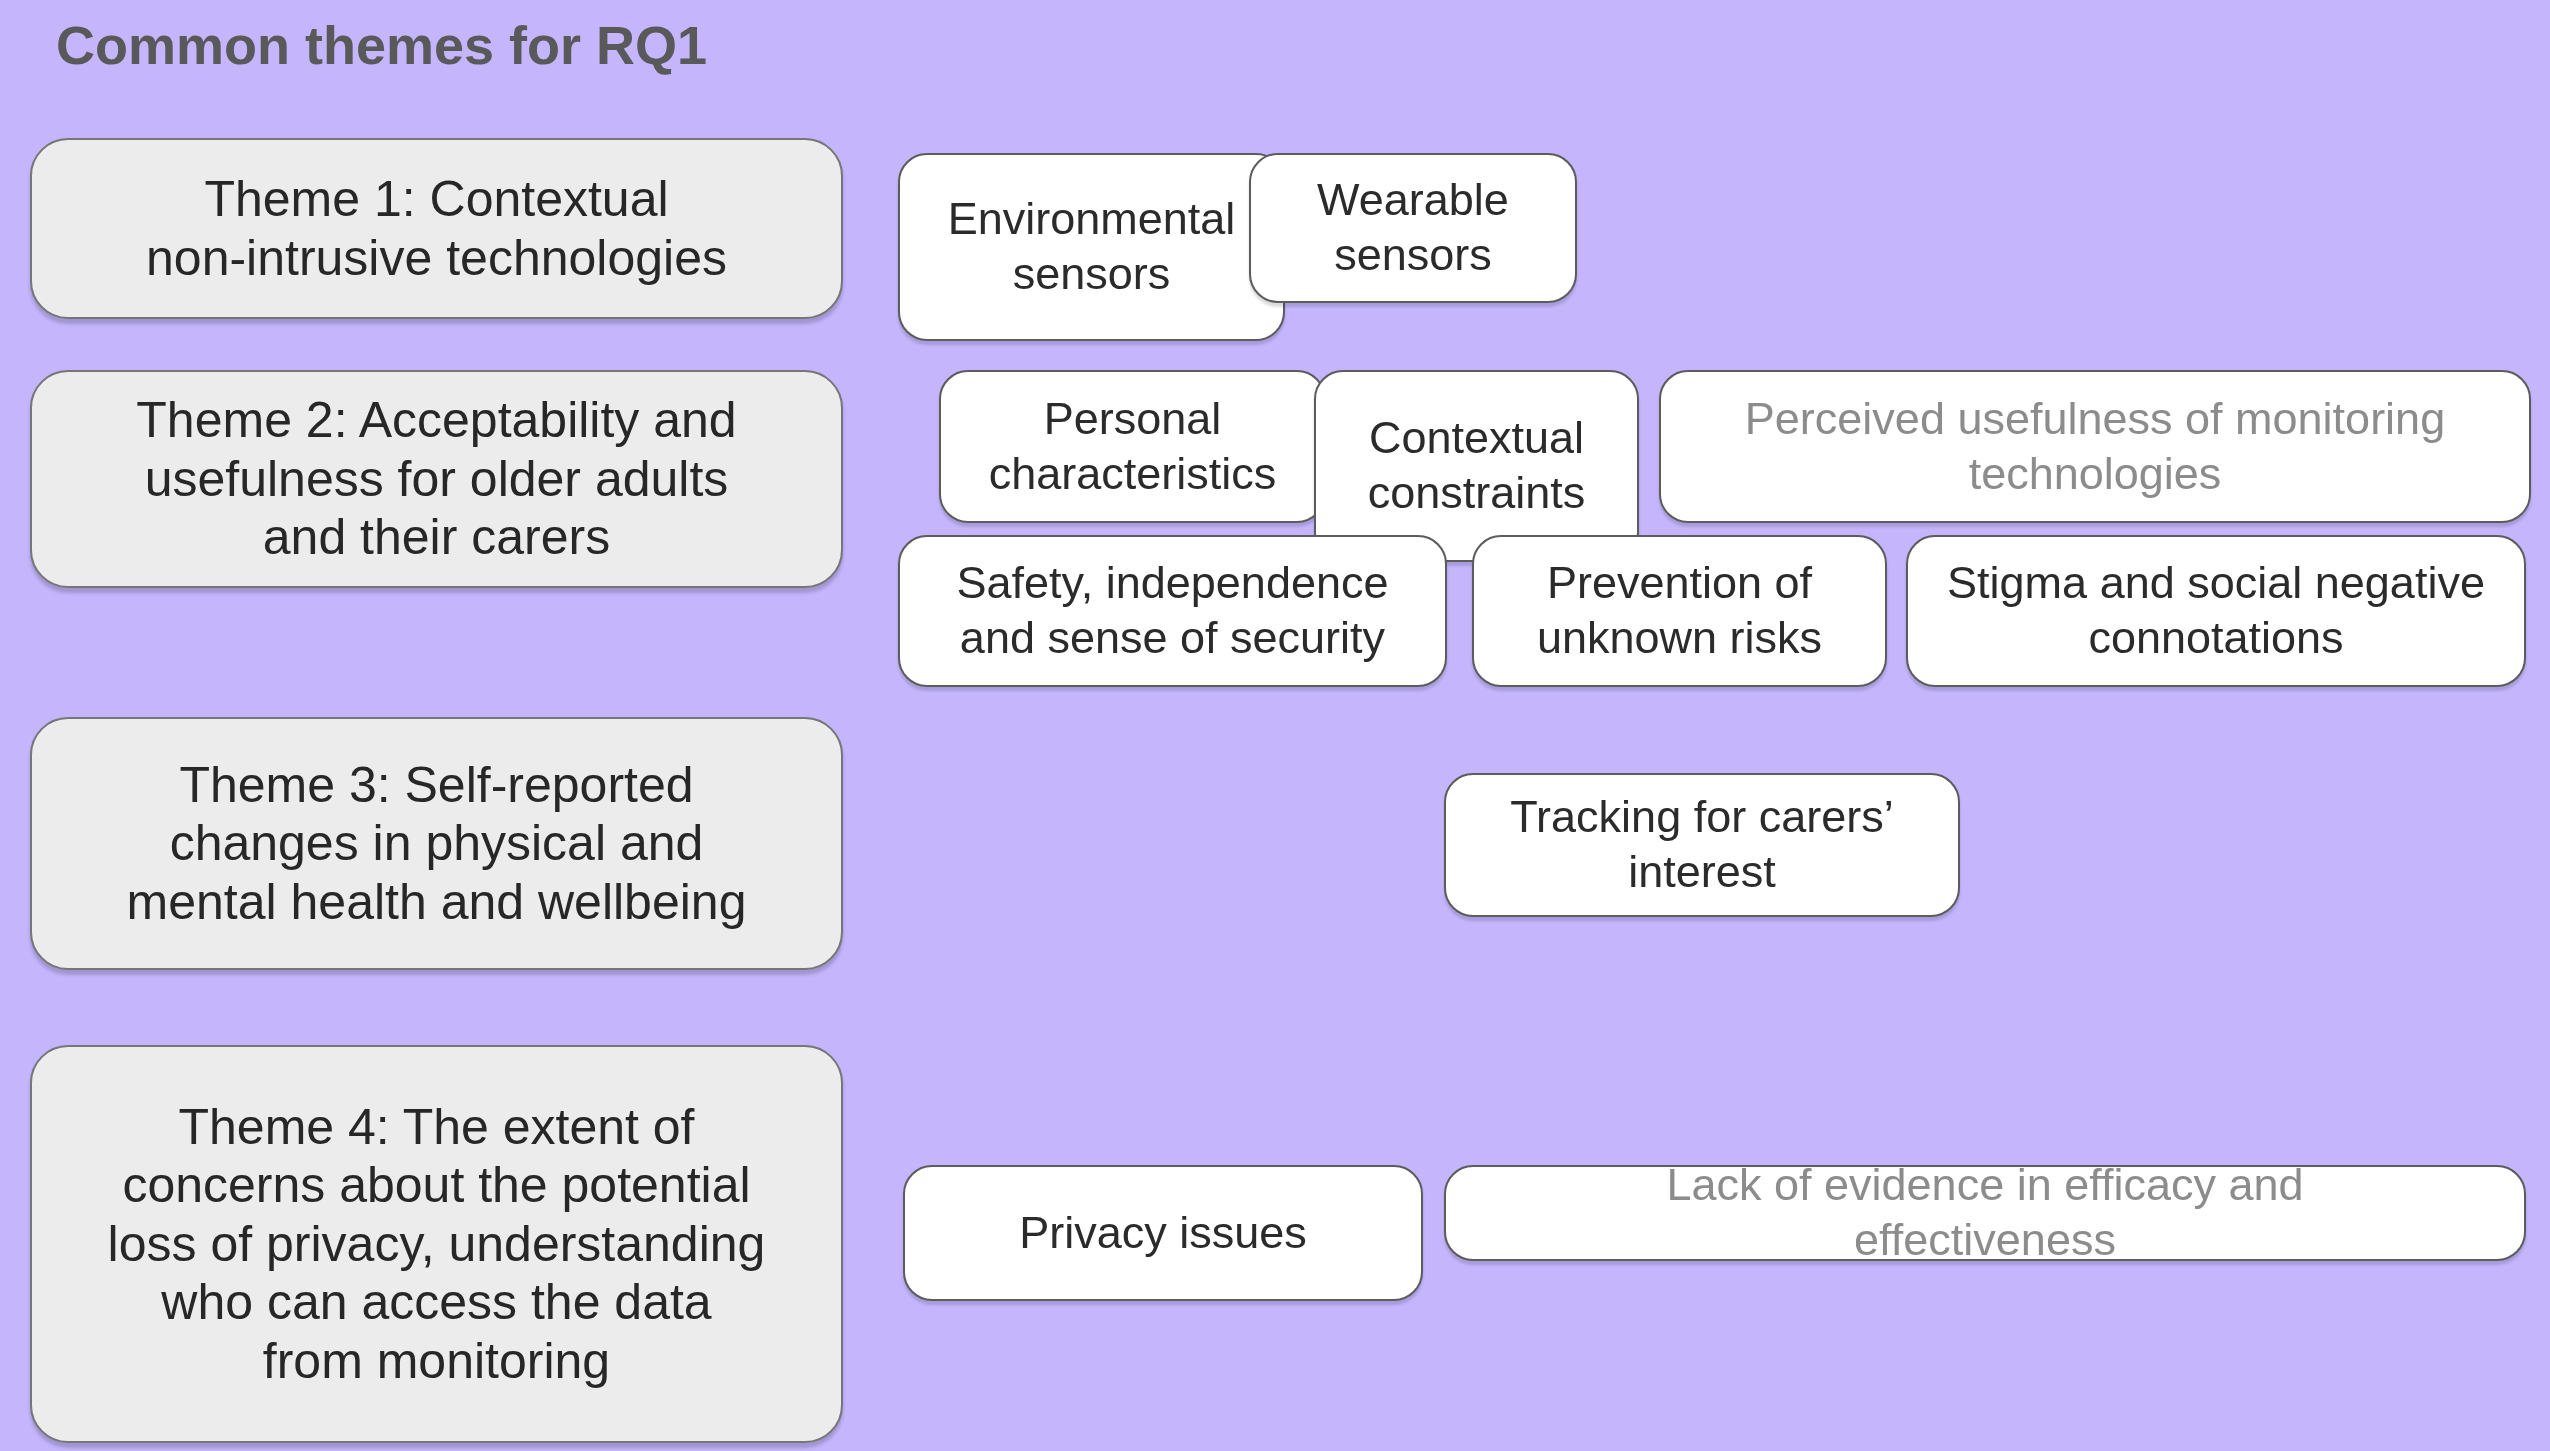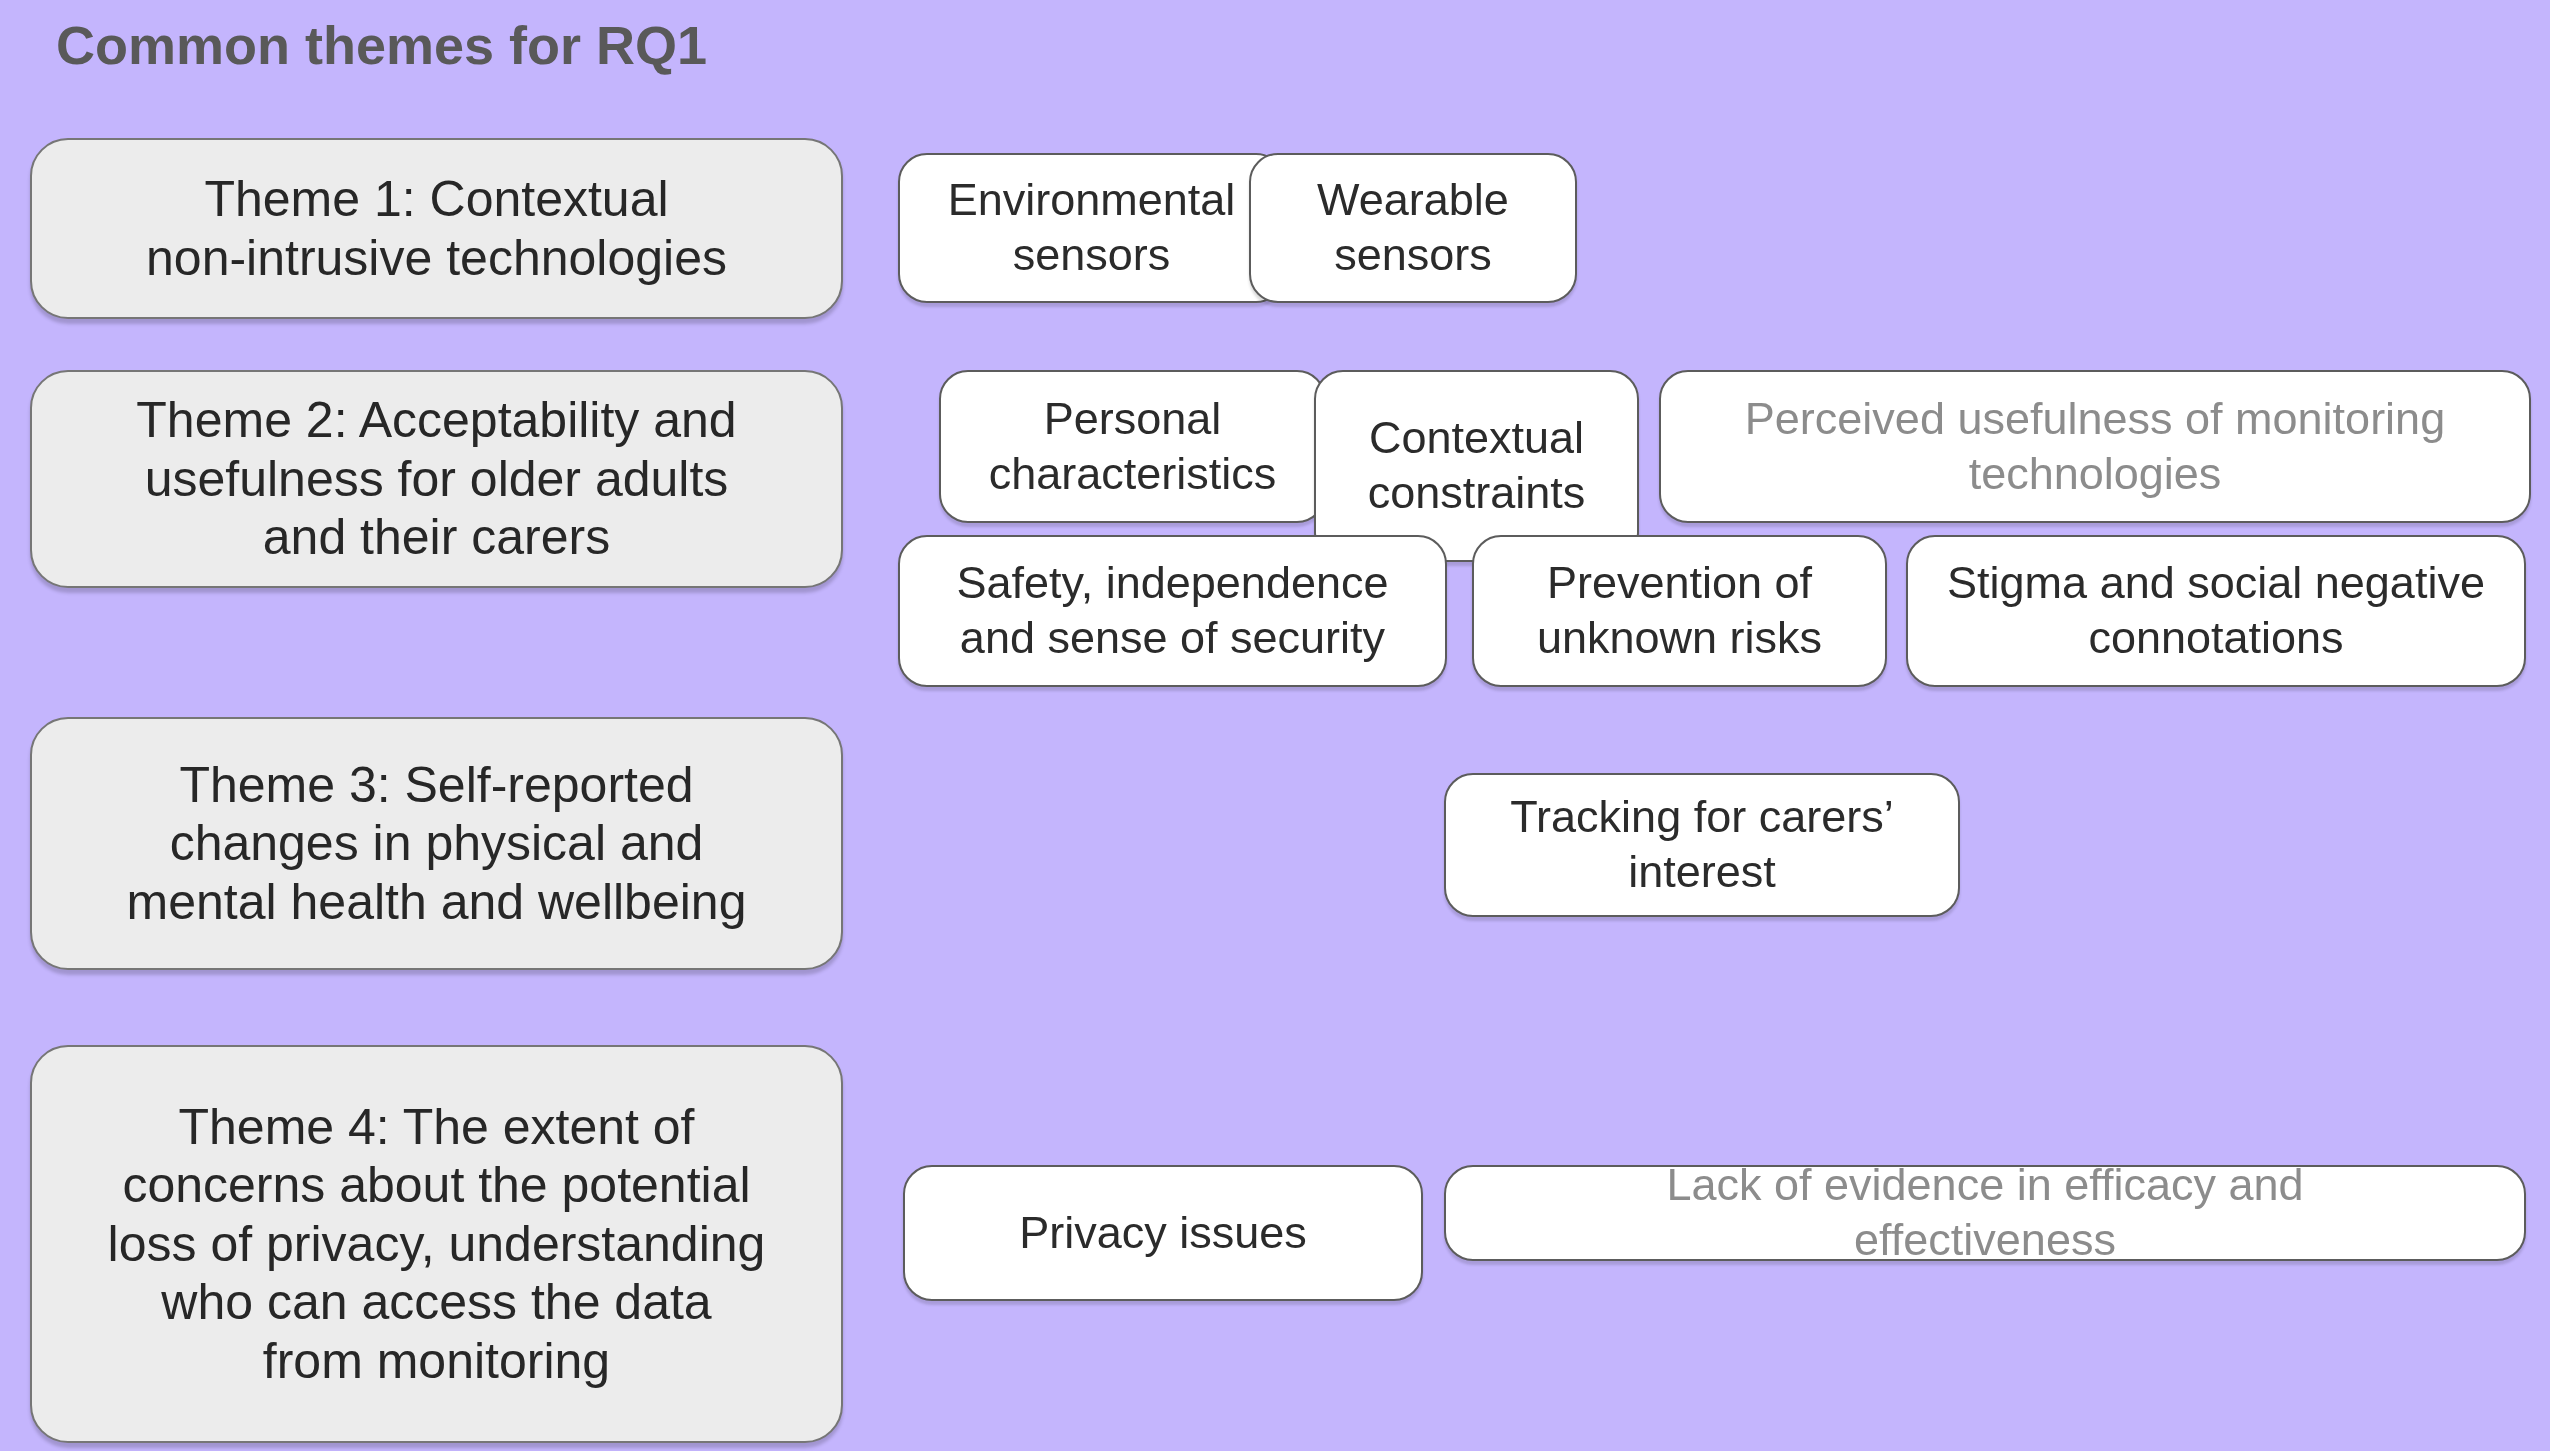--- a/index.html
+++ b/index.html
@@ -67,21 +67,21 @@
 <body>
 
 <div id="canvas">
 
   <div class="page-title">Common themes for RQ1</div>
 
   <div class="theme-box" style="left:30px; top:138px; width:813px; height:181px;">
     <span class="box-label">Theme 1: Contextual
 non-intrusive technologies</span>
   </div>
-  <div class="sub-box" style="left:898px; top:153px; width:387px; height:150px;">
+  <div class="sub-box" style="left:898px; top:153px; width:387px; height:188px;">
     <span class="box-label">Environmental
 sensors</span>
   </div>
   <div class="sub-box" style="left:1249px; top:153px; width:328px; height:150px;">
     <span class="box-label">Wearable
 sensors</span>
   </div>
 
   <div class="theme-box" style="left:30px; top:370px; width:813px; height:218px;">
     <span class="box-label">Theme 2: Acceptability and

